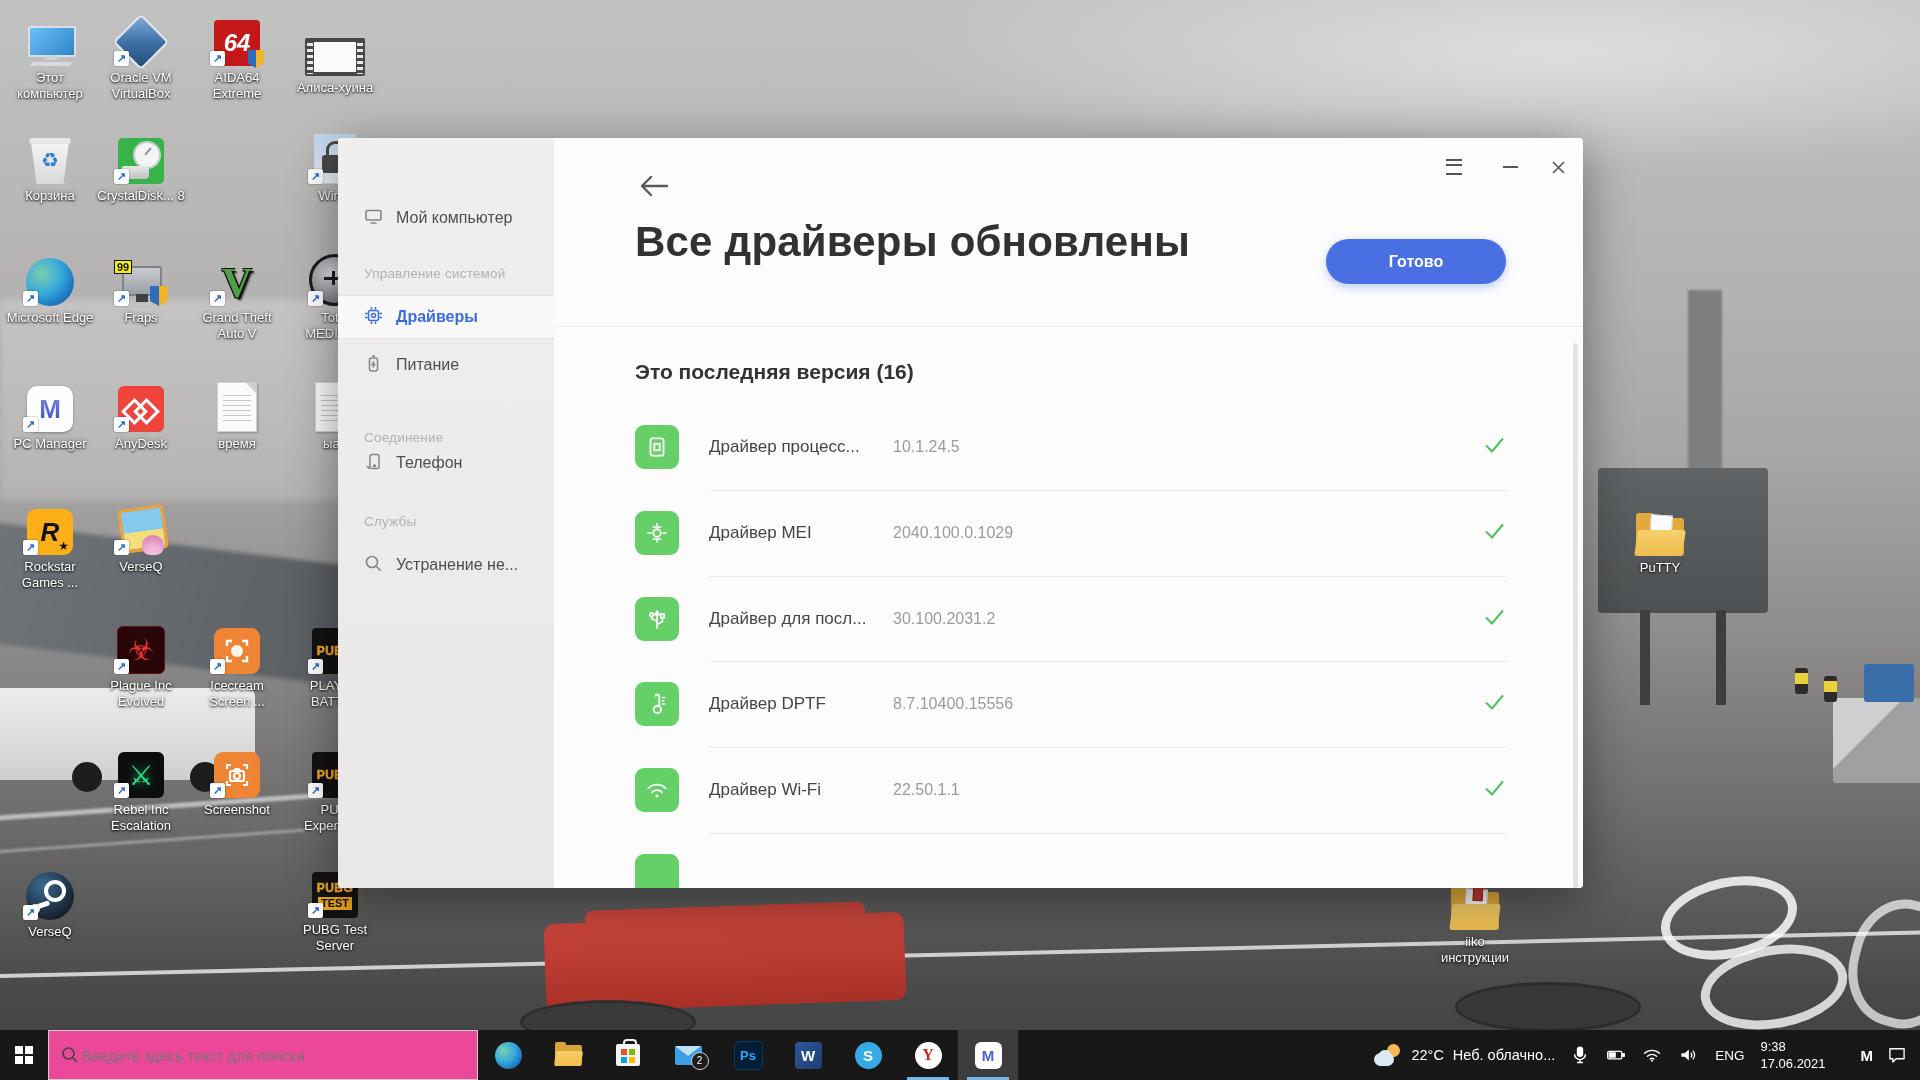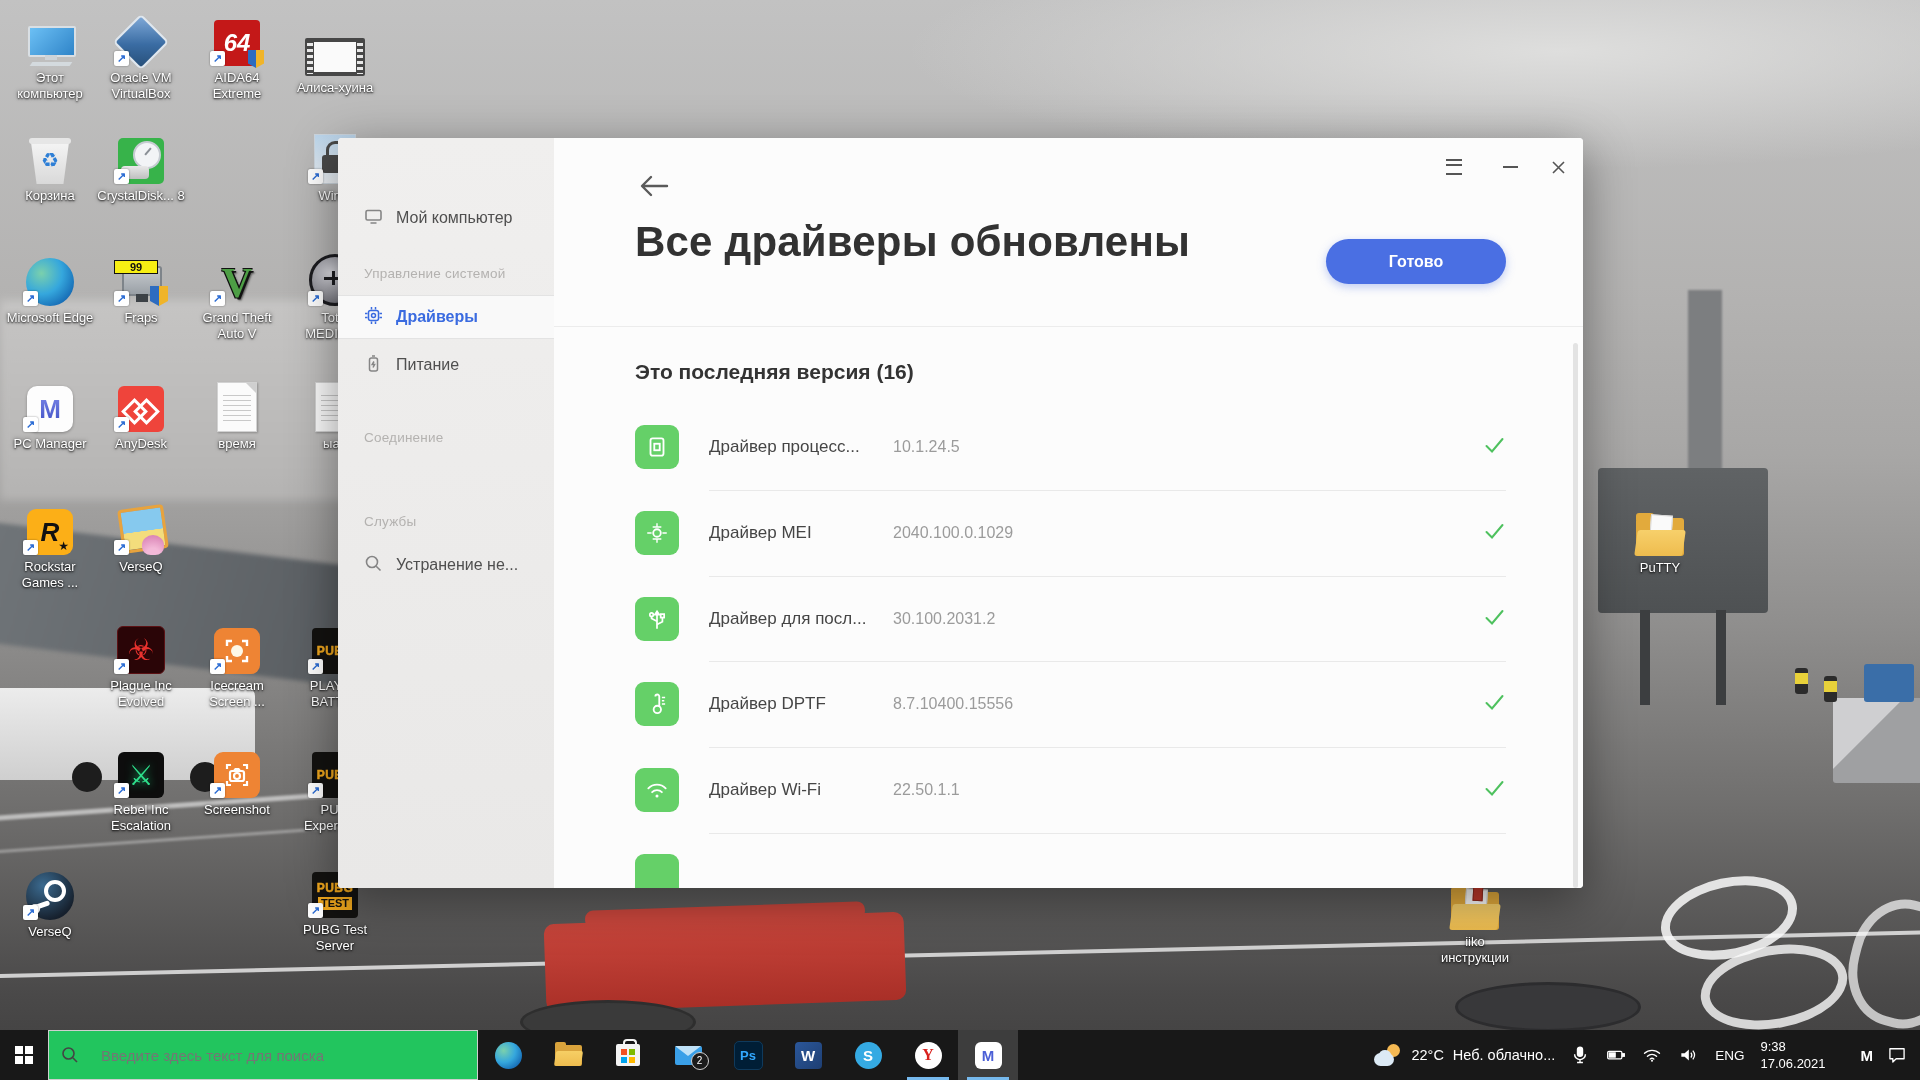--- a/index.html
+++ b/index.html
@@ -57,21 +57,21 @@
   .art-bin .rim{position:absolute;top:0;left:0;right:0;height:6px;background:#e6e6e6;border-radius:3px}
   .art-bin .rc{position:absolute;top:10px;left:0;right:0;text-align:center;font-size:20px;color:#2e7fd6}
   .art-cdm{width:46px;height:46px;background:#37b34a;border-radius:5px;position:relative}
   .art-cdm .watch{position:absolute;top:3px;right:3px;width:24px;height:24px;background:#f2f4f6;border:2px solid #c6ccd2;border-radius:50%}
   .art-cdm .tick{position:absolute;top:9px;right:15px;width:2px;height:9px;background:#8a9096;transform:rotate(40deg)}
   .art-cdm .disk{position:absolute;left:3px;bottom:5px;width:28px;height:13px;background:linear-gradient(#e8e8e8,#bfbfbf);border-radius:4px}
   .art-edge{width:48px;height:48px;border-radius:50%;background:radial-gradient(circle at 32% 32%,#7ad0ad 0%,#35a7dd 45%,#1161ae 85%)}
   .art-fraps{width:54px;height:46px;position:relative}
   .art-fraps .mon{position:absolute;left:8px;top:6px;width:36px;height:26px;background:linear-gradient(#c8ccd0,#9aa0a6);border:2px solid #7e848a;border-radius:3px}
   .art-fraps .mst{position:absolute;left:22px;top:34px;width:12px;height:8px;background:#3c4146}
-  .art-fraps .n99{position:absolute;left:0;top:0;background:#f7ef13;color:#111;font-weight:800;font-size:11px;padding:0 15px;border:1px solid #111}
+  .art-fraps .n99{position:absolute;left:0;top:0;background:#f7ef13;color:#111;font-weight:800;font-size:11px;padding:0 2px;border:1px solid #111}
   .art-fraps .sh{position:absolute;right:0;bottom:0;width:18px;height:20px;background:linear-gradient(90deg,#2d6cc0 50%,#f0b429 50%);clip-path:polygon(50% 100%,0 75%,0 0,100% 0,100% 75%)}
   .art-gtav{font-family:"Liberation Serif",serif;font-size:42px;font-weight:700;color:#4d9e45;line-height:46px;
             text-shadow:2px 2px 0 #111,-1px -1px 0 #111,1px -1px 0 #111,-1px 1px 0 #111,3px 3px 2px rgba(0,0,0,.5)}
   .art-pcm{width:46px;height:46px;background:#fdfdfd;border-radius:10px;display:flex;align-items:center;justify-content:center;box-shadow:0 1px 3px rgba(0,0,0,.3)}
   .art-pcm .m{font-size:26px;font-weight:800;background:linear-gradient(180deg,#7b87e8,#3d4ec4);-webkit-background-clip:text;background-clip:text;color:transparent}
   .art-adesk{width:46px;height:46px;background:#ef443b;border-radius:6px;position:relative}
   .art-adesk i{position:absolute;top:16px;width:13px;height:13px;border:3px solid #fff;transform:rotate(45deg)}
   .art-doc{width:38px;height:48px;background:#fbfbfb;border:1px solid #d2d2d2;position:relative;box-shadow:1px 1px 2px rgba(0,0,0,.25)}
   .art-doc .fold{position:absolute;top:0;right:0;border-style:solid;border-width:0 10px 10px 0;border-color:transparent #cfcfcf transparent transparent}
   .art-doc .lines{position:absolute;left:5px;right:5px;top:8px;height:32px;background:repeating-linear-gradient(#fbfbfb 0 4px,#c9c9c9 4px 5px)}
@@ -131,21 +131,21 @@
   .dver{font-size:16px;color:#9b9b9b}
   .dchk{margin-left:auto;margin-right:77px}
   .dsep{position:absolute;left:155px;right:77px;height:1px;background:#e9e9e9}
   .scrollbar{position:absolute;right:5px;top:205px;width:5px;height:545px;border-radius:3px;background:#e3e3e3}
 
   
   .tb{position:absolute;left:0;bottom:0;width:1920px;height:50px;background:#181818;display:flex;align-items:center;z-index:10}
   .tb-start{width:48px;height:50px;display:flex;align-items:center;justify-content:center;cursor:pointer}
   .winlogo{display:grid;grid-template-columns:8px 8px;grid-template-rows:8px 8px;gap:2px}
   .winlogo span{background:#fff}
-  .tb-search{width:430px;height:50px;background:#22c55e;border:1px solid #cfcfcf;box-sizing:border-box;display:flex;align-items:center;padding:4px 12px;gap:20px}
+  .tb-search{width:430px;height:50px;background:#ec4899;border:1px solid #cfcfcf;box-sizing:border-box;display:flex;align-items:center;padding:4px 12px;gap:1px}
   .tb-search input{flex:1;border:none;outline:none;background:transparent;font-size:15px;color:#3c3c3c;font-family:"Liberation Sans",sans-serif}
   .slot{width:60px;height:50px;display:flex;align-items:center;justify-content:center;position:relative;cursor:pointer}
   .slot.active{background:rgba(255,255,255,.16)}
   .slot .under{position:absolute;bottom:0;left:9px;right:9px;height:3px;background:#76b9ed}
   .i-edge{width:27px;height:27px;border-radius:50%;background:radial-gradient(circle at 32% 32%,#7ad0ad 0%,#35a7dd 45%,#1161ae 85%)}
   .i-folder{position:relative;width:27px;height:21px}
   .i-folder .b{position:absolute;inset:0;background:#d9a33c;border-radius:2px}
   .i-folder .t{position:absolute;top:-3px;left:0;width:11px;height:5px;background:#d9a33c;border-radius:2px 2px 0 0}
   .i-folder .f{position:absolute;left:0;bottom:0;width:27px;height:15px;background:linear-gradient(#f6cf65,#eebc4e);border-radius:2px;transform:skewX(-8deg)}
   .i-store{position:relative;width:24px;height:22px;background:#f4f4f4;border-radius:2px}
@@ -507,20 +507,30 @@
         <span><svg width="19" height="19" viewBox="0 0 19 19">
               <g stroke="#858585" stroke-width="1.5" fill="none">
                 <rect x="5.5" y="4" width="8" height="13" rx="2"></rect>
                 <path d="M8,2h3"></path>
                 <path d="M10,7.5l-1.8,3h2.4l-1.6,3"></path>
               </g>
             </svg></span>
         <span>Питание</span>
       </div>
       <div class="sb-sec" style="top:292px">Соединение</div>
+      <div class="sb-item" style="top:304px">
+        <span><svg width="19" height="19" viewBox="0 0 19 19">
+              <g stroke="#858585" stroke-width="1.5" fill="none">
+                <rect x="6" y="2.5" width="9" height="14" rx="2"></rect>
+                <path d="M2.5,14.5a2.5,2.5 0 0 1 2.5,2.5"></path>
+                <circle cx="10.5" cy="13.8" r=".9" fill="#858585"></circle>
+              </g>
+            </svg></span>
+        <span>Телефон</span>
+      </div>
       <div class="sb-sec" style="top:376px">Службы</div>
       <div class="sb-item" style="top:406px">
         <span><svg width="19" height="19" viewBox="0 0 19 19">
               <g stroke="#858585" stroke-width="1.6" fill="none">
                 <circle cx="8" cy="8" r="5.5"></circle>
                 <path d="M12.2,12.2L16.5,16.5"></path>
               </g>
             </svg></span>
         <span>Устранение не...</span>
       </div>

